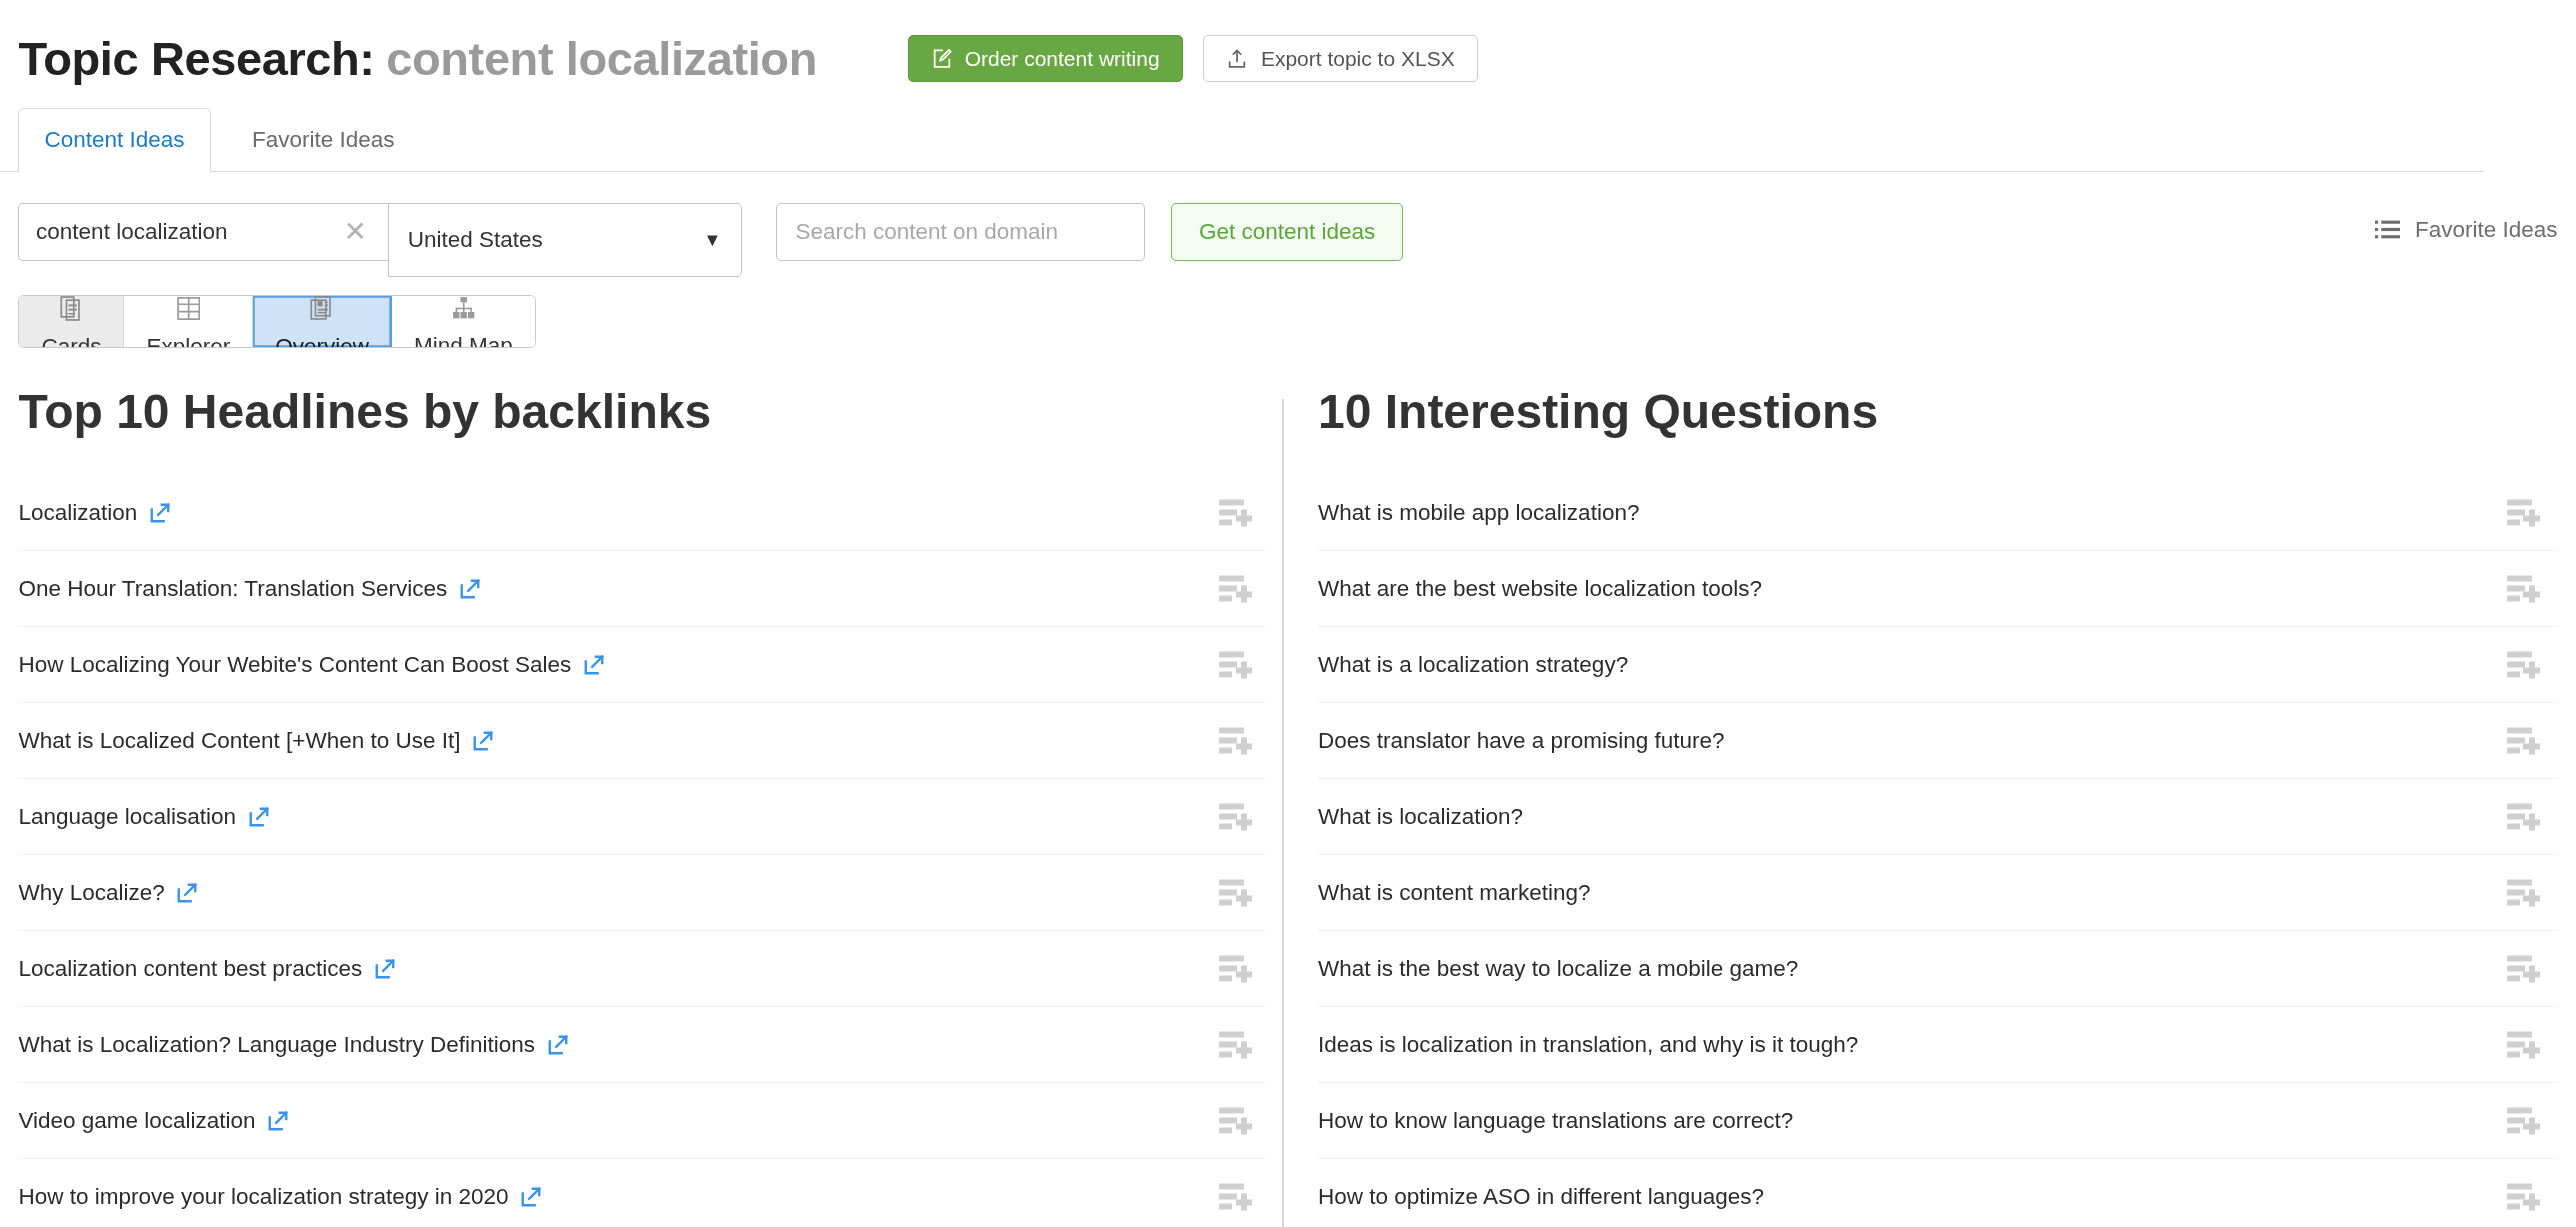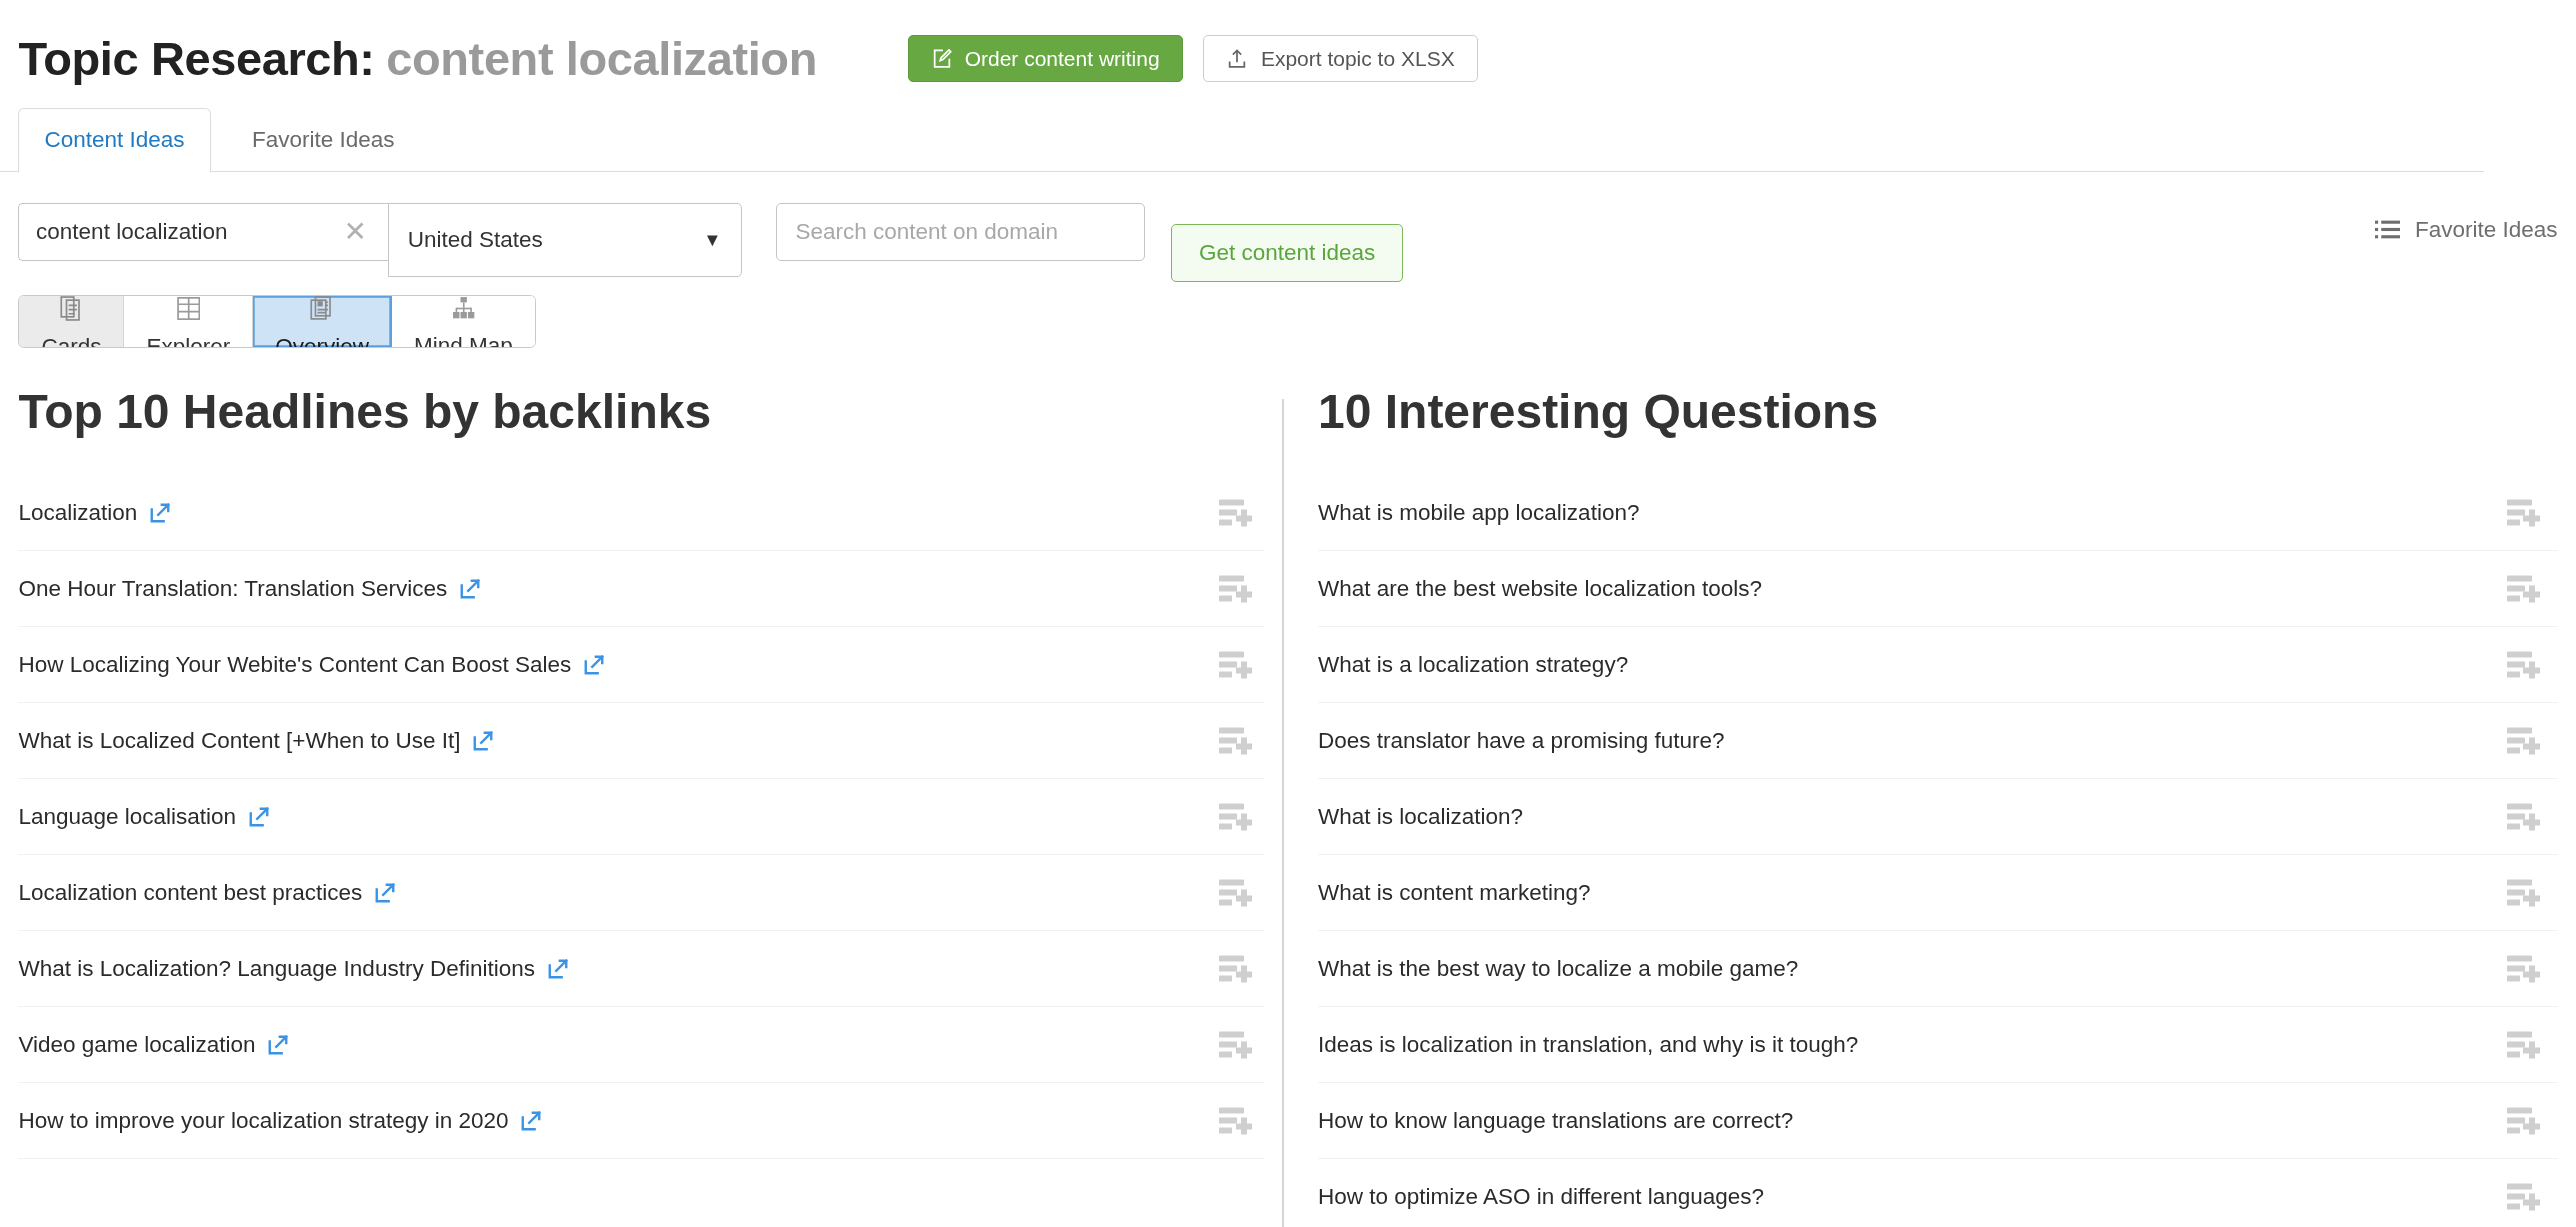--- a/index.html
+++ b/index.html
@@ -96,21 +96,21 @@
   .domain-input {
     width: 100%; border: none; outline: none; background: transparent;
     font-size: 22.5px; color: #333333; font-family: "Liberation Sans", sans-serif;
   }
   .domain-input::placeholder { color: #a8a8a8; }
   .btn-getideas {
     position: absolute; left: 1171px; top: 3.3px;
     height: 58px; padding: 0 27px;
     display: flex; align-items: center; justify-content: center;
     background: #f4fbf1; border: 0.8px solid #7ab85a; border-radius: 5px;
-    color: #5aa63c; font-size: 22.5px; cursor: pointer; white-space: nowrap; margin-top: 21px;
+    color: #5aa63c; font-size: 22.5px; cursor: pointer; white-space: nowrap;
   }
   .fav-link {
     position: absolute; right: 18.4px; top: 16.7px;
     display: flex; align-items: center; gap: 15px;
     color: #6e6e6e; font-size: 22.5px; cursor: pointer;
   }
 
   
   .viewswitch {
     position: absolute; left: 18.4px; top: 295px;
@@ -385,20 +385,36 @@
             </span></span>
           <span class="add-icon">
             <span class="bar b1"></span>
             <span class="bar b2"></span>
             <span class="bar b3"></span>
             <span class="pv ph"></span>
             <span class="pv pvv"></span>
           </span>
         </div>
         <div class="row">
+          <span class="row-text">Why Localize?<span class="ext-icon">
+              <svg width="22" height="22" viewBox="0 0 24 24" fill="none" stroke="#3b93e8" stroke-width="2.6" stroke-linecap="square">
+                <path d="M3 8v13h13"></path>
+                <path d="M10 14L21 3"></path>
+                <path d="M14 3h7v7"></path>
+              </svg>
+            </span></span>
+          <span class="add-icon">
+            <span class="bar b1"></span>
+            <span class="bar b2"></span>
+            <span class="bar b3"></span>
+            <span class="pv ph"></span>
+            <span class="pv pvv"></span>
+          </span>
+        </div>
+        <div class="row">
           <span class="row-text">Localization content best practices<span class="ext-icon">
               <svg width="22" height="22" viewBox="0 0 24 24" fill="none" stroke="#3b93e8" stroke-width="2.6" stroke-linecap="square">
                 <path d="M3 8v13h13"></path>
                 <path d="M10 14L21 3"></path>
                 <path d="M14 3h7v7"></path>
               </svg>
             </span></span>
           <span class="add-icon">
             <span class="bar b1"></span>
             <span class="bar b2"></span>

